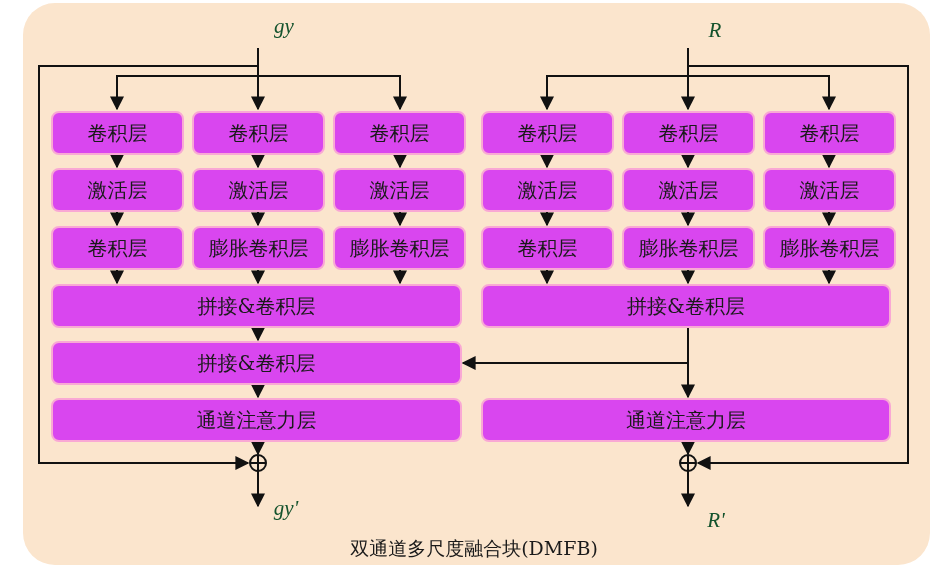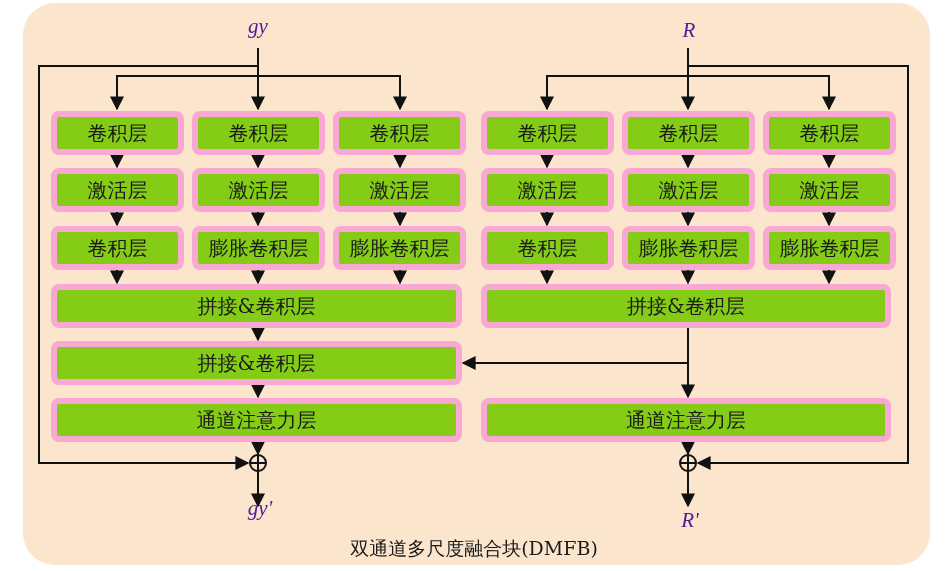--- a/index.html
+++ b/index.html
@@ -1,20 +1,20 @@
 <!DOCTYPE html>
 <html><head>
 <meta charset="utf-8">
 <style>
   html, body { margin: 0; padding: 0; background: #ffffff; }
   body { width: 948px; height: 571px; position: relative; overflow: hidden; font-family: "DejaVu Serif", "Liberation Serif", serif; }
   .panel { position: absolute; left: 23px; top: 3px; width: 907px; height: 562px; border-radius: 32px; background: #fbe5cd; }
-  .box { position: absolute; background: #84cc16; border: 6px solid #f9a8d4; border-radius: 8px; box-sizing: border-box;
+  .box { position: absolute; background: #d946ef; border: 2px solid #f9a8d4; border-radius: 8px; box-sizing: border-box;
          display: flex; align-items: center; justify-content: center; font-size: 20px; color: #1a1a1a; white-space: nowrap; }
-  .label { position: absolute; font-family: "Liberation Serif", serif; font-style: italic; font-size: 21px; color: #4c1d95; transform: translateX(-50%); }
+  .label { position: absolute; font-family: "Liberation Serif", serif; font-style: italic; font-size: 21px; color: #14532d; transform: translateX(-50%); margin-left: 26px; }
   .caption { position: absolute; left: 0; width: 948px; top: 536px; text-align: center; font-size: 19px; color: #1a1a1a; }
   svg { position: absolute; left: 0; top: 0; }
 </style>
 </head>
 <body>
 
 <div class="panel"></div>
 
 <svg width="948" height="571">
   <defs>

